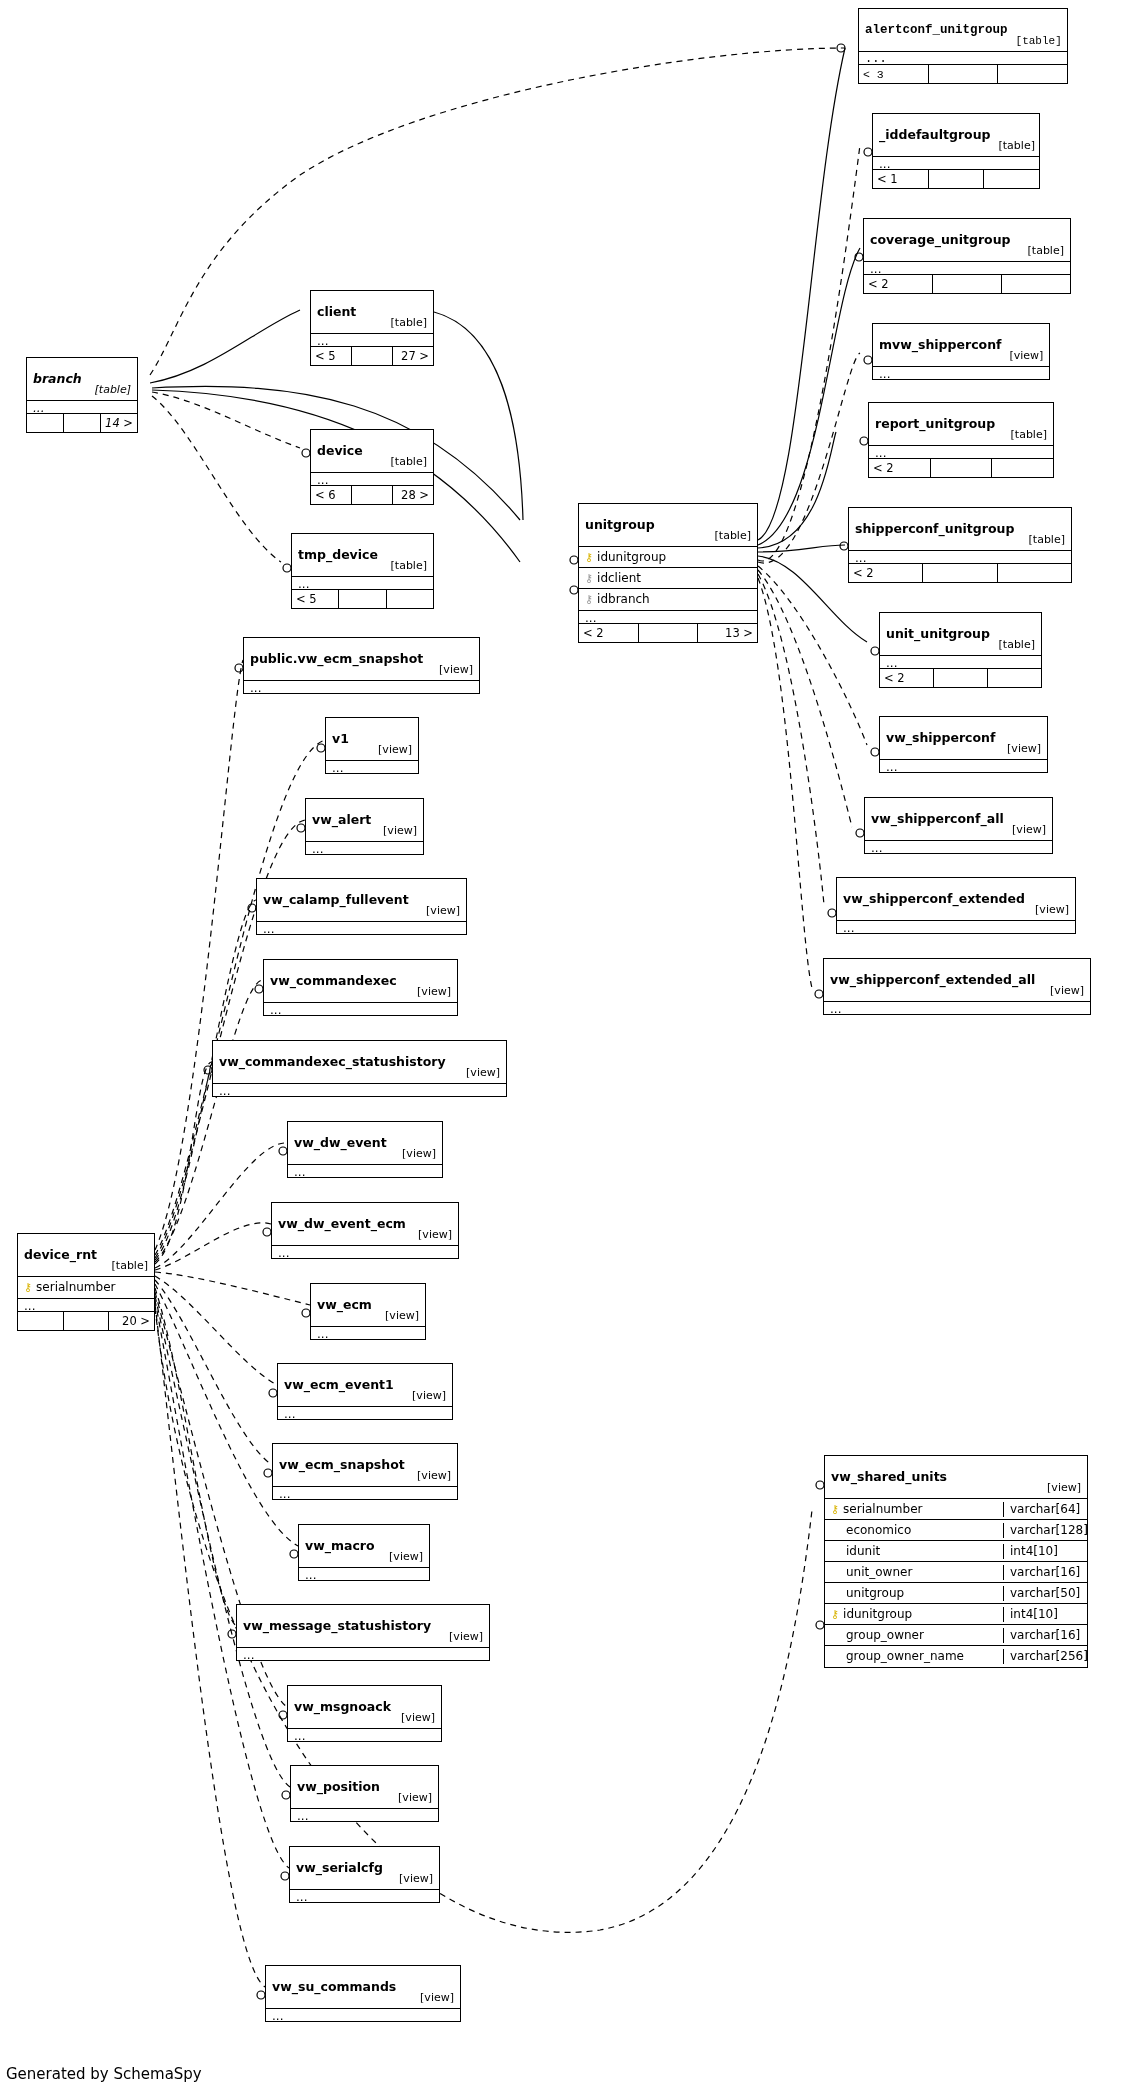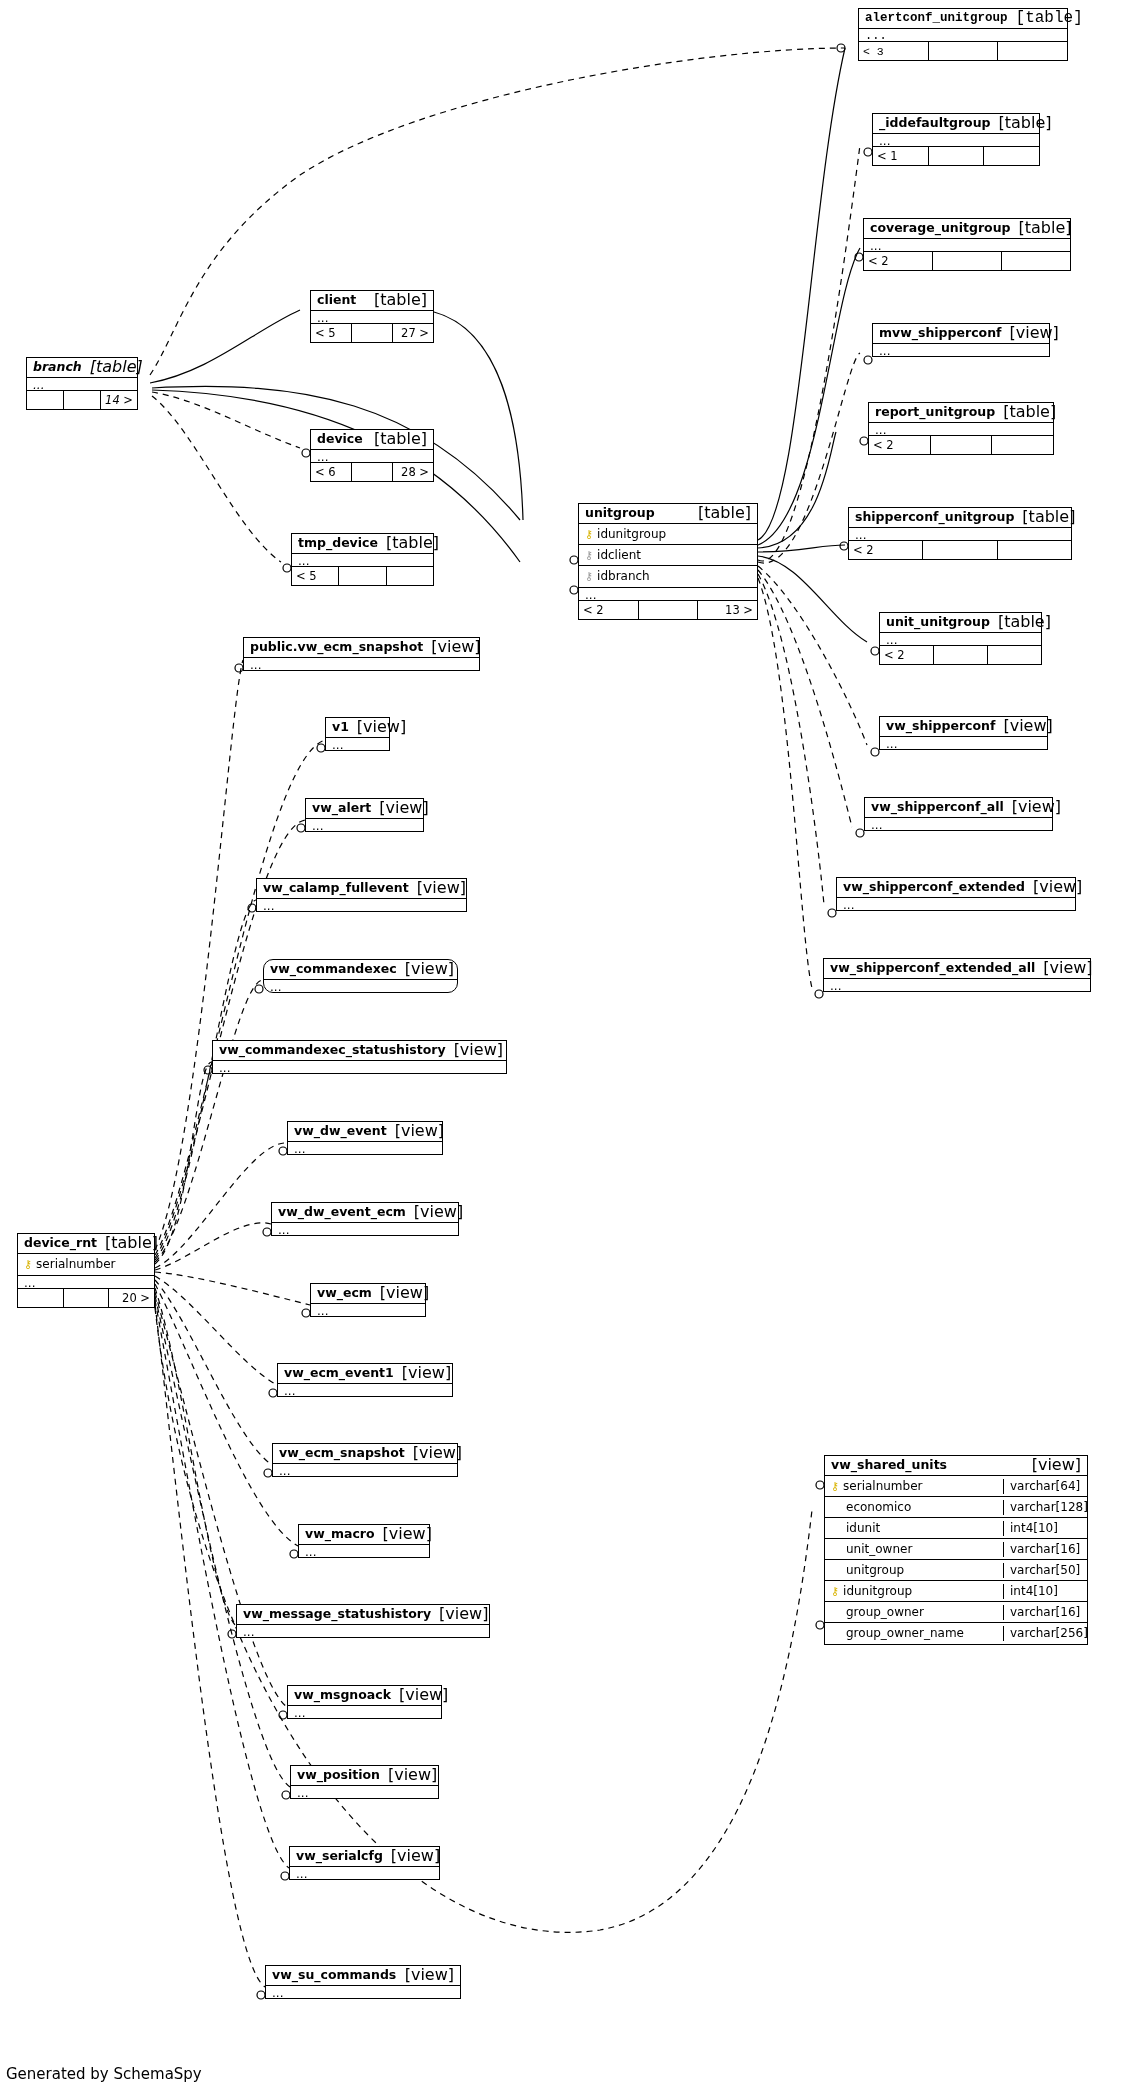--- a/index.html
+++ b/index.html
@@ -9,21 +9,21 @@
     position:relative;overflow:hidden;
   }
   #canvas{position:absolute;left:0;top:0;width:1124px;height:2092px;}
   svg.edges{position:absolute;left:0;top:0;width:1124px;height:2092px;pointer-events:none;}
   .node{position:absolute;border:1px solid #000;background:#fff;box-sizing:border-box;}
   .node .title{
     display:flex;align-items:center;justify-content:space-between;
     padding:2px 6px 3px 6px;font-size:12.5px;line-height:14px;white-space:nowrap;
   }
   .node .title .nm{font-weight:bold;color:#000;}
-  .node .title .tp{font-weight:normal;font-size:16px;color:#000;padding-left:8px;}
+  .node .title .tp{font-weight:normal;font-size:11px;color:#000;padding-left:8px;margin-top:23px;}
   .node .sep{border-top:1px solid #000;}
   .node .dots{padding:1px 6px 3px 6px;font-size:12px;line-height:12px;color:#000;height:13px;box-sizing:border-box;}
   .node .cols{border-top:1px solid #000;}
   .node .col{
     display:flex;align-items:center;font-size:12px;line-height:15px;
     border-bottom:1px solid #000;height:21px;box-sizing:border-box;
   }
   .node .col:last-child{border-bottom:none;}
   .node .col .cname{flex:1;padding-left:6px;white-space:nowrap;display:flex;align-items:center;gap:4px;}
   .node .col .ctype{border-left:1px solid #000;padding:0 6px;white-space:nowrap;text-align:left;width:84px;box-sizing:border-box;}
@@ -284,42 +284,42 @@
         <div class="fcell right"></div>
       </div>
     </div>
     <div class="node" style="left: 243px; top: 637px; width: 237px;">
       <div class="title">
         <span class="nm">public.vw_ecm_snapshot</span>
         <span class="tp">[view]</span>
       </div>
       <div class="dots sep">...</div>
     </div>
-    <div class="node" style="left: 325px; top: 717px; width: 65px;">
+    <div class="node" style="left: 325px; top: 717px; width: 94px;">
       <div class="title">
         <span class="nm">v1</span>
         <span class="tp">[view]</span>
       </div>
       <div class="dots sep">...</div>
     </div>
     <div class="node" style="left: 305px; top: 798px; width: 119px;">
       <div class="title">
         <span class="nm">vw_alert</span>
         <span class="tp">[view]</span>
       </div>
       <div class="dots sep">...</div>
     </div>
     <div class="node" style="left: 256px; top: 878px; width: 211px;">
       <div class="title">
         <span class="nm">vw_calamp_fullevent</span>
         <span class="tp">[view]</span>
       </div>
       <div class="dots sep">...</div>
     </div>
-    <div class="node" style="left: 263px; top: 959px; width: 195px; border-radius: 10px;">
+    <div class="node" style="left: 263px; top: 959px; width: 195px;">
       <div class="title">
         <span class="nm">vw_commandexec</span>
         <span class="tp">[view]</span>
       </div>
       <div class="dots sep">...</div>
     </div>
     <div class="node" style="left: 212px; top: 1040px; width: 295px;">
       <div class="title">
         <span class="nm">vw_commandexec_statushistory</span>
         <span class="tp">[view]</span>

